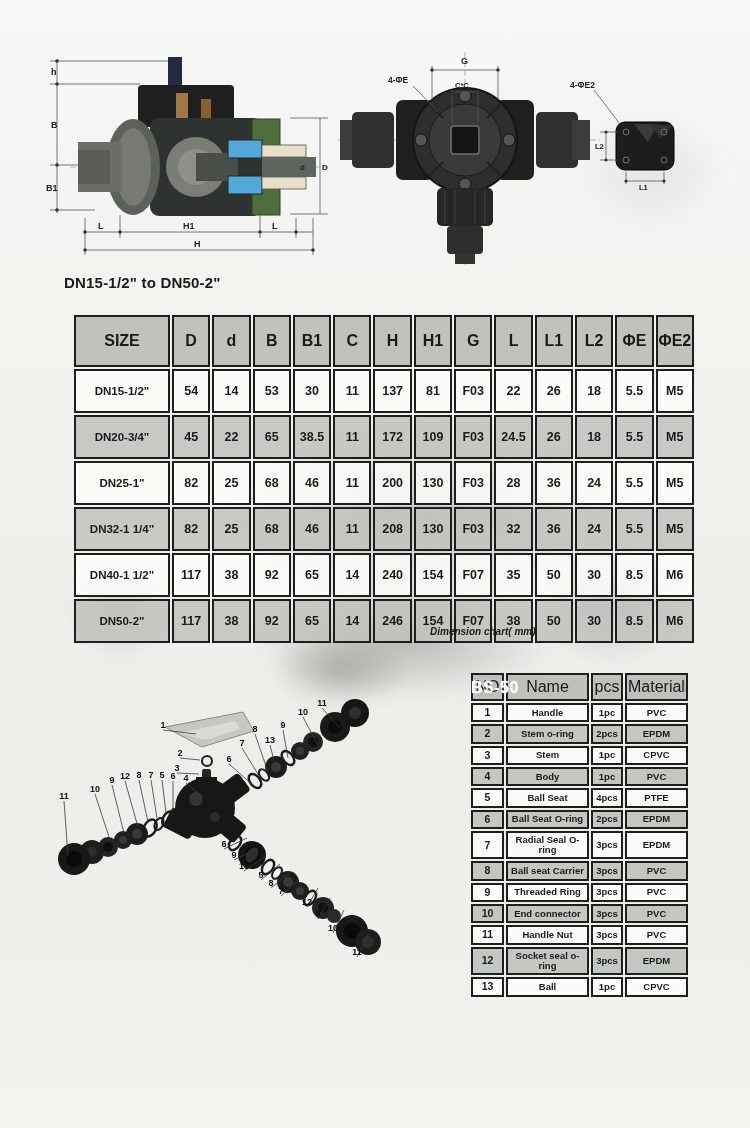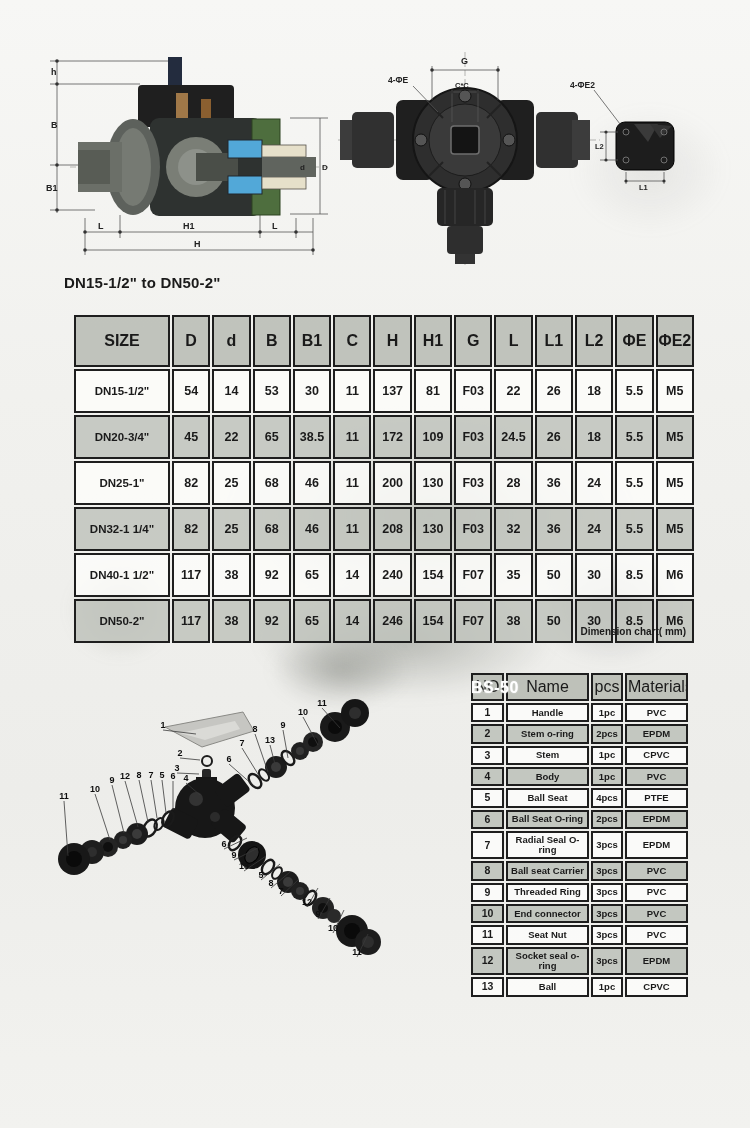--- a/index.html
+++ b/index.html
@@ -24,21 +24,21 @@
   table.spec{border-collapse:separate;border-spacing:2px;table-layout:fixed;}
   table.spec th,table.spec td{border:2px solid #1e1e1e;text-align:center;vertical-align:middle;overflow:hidden;}
 
   .dimtable{position:absolute;left:72px;top:313px;width:624px;}
   .dimtable th{height:46px;background:rgba(188,192,184,.93);font-size:16px;font-weight:600;}
   .dimtable td{height:38px;background:rgba(252,252,250,.82);font-size:12.5px;font-weight:700;}
   .dimtable tbody tr:nth-child(even) td{background:rgba(191,195,188,.85);}
   .dimtable td:first-child{font-size:11.5px;}
   .dimtable th:first-child{width:90px;}
 
-  .dim-caption{position:absolute;left:430px;top:626px;width:256px;text-align:right;font-size:10px;font-weight:700;}
+  .dim-caption{position:absolute;left:430px;top:626px;width:256px;text-align:left;font-size:10px;font-weight:700;font-style:italic;}
 
   .explosive-heading{position:absolute;left:64px;top:655px;font-size:20px;font-weight:700;letter-spacing:.2px;}
 
   .explosive-diagram{position:absolute;left:30px;top:695px;width:440px;height:300px;}
   .explosive-diagram>svg{position:absolute;left:0;top:0;}
   .leader-svg{position:absolute;left:0;top:0;pointer-events:none;}
   .co{position:absolute;transform:translate(-50%,-60%);font-size:9px;font-weight:700;color:#0e0e0e;line-height:1;}
 
   .partstable{position:absolute;left:469px;top:671px;width:191px;}
   .partstable th{height:22px;background:rgba(186,190,182,.95);font-size:16px;font-weight:400;padding:1px;}
@@ -545,21 +545,21 @@
           <td>PVC</td>
         </tr>
         <tr>
           <td>10</td>
           <td>End connector</td>
           <td>3pcs</td>
           <td>PVC</td>
         </tr>
         <tr>
           <td>11</td>
-          <td>Seat Nut</td>
+          <td>Handle Nut</td>
           <td>3pcs</td>
           <td>PVC</td>
         </tr>
         <tr>
           <td>12</td>
           <td>Socket seal o-ring</td>
           <td>3pcs</td>
           <td>EPDM</td>
         </tr>
         <tr>

